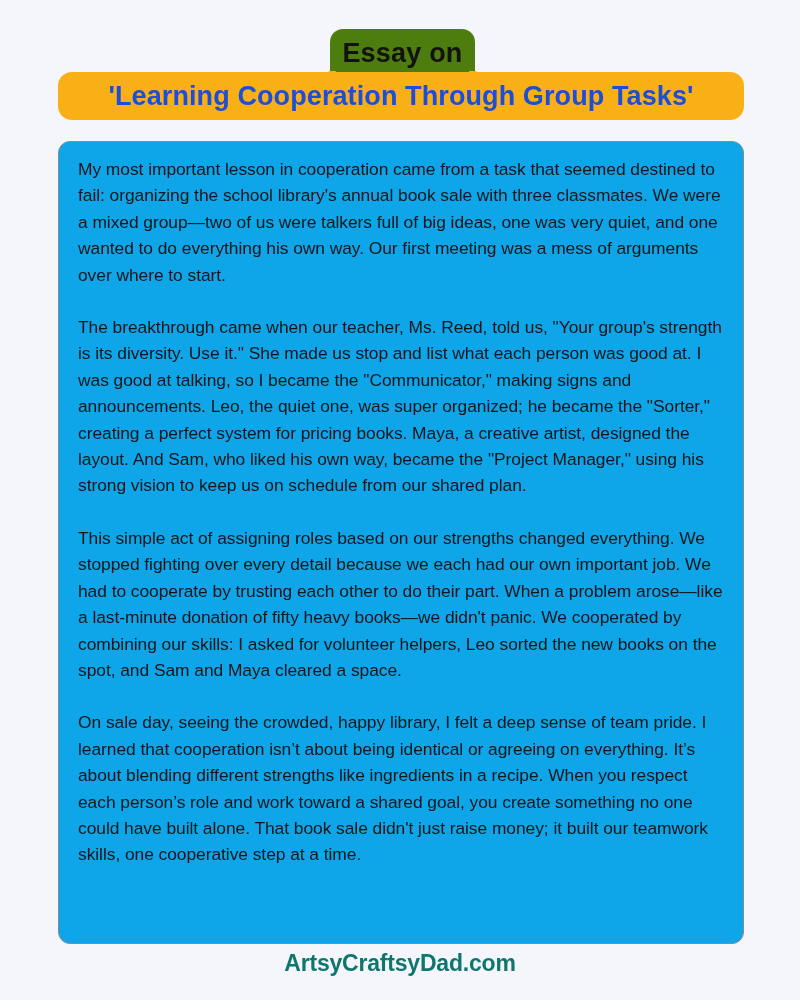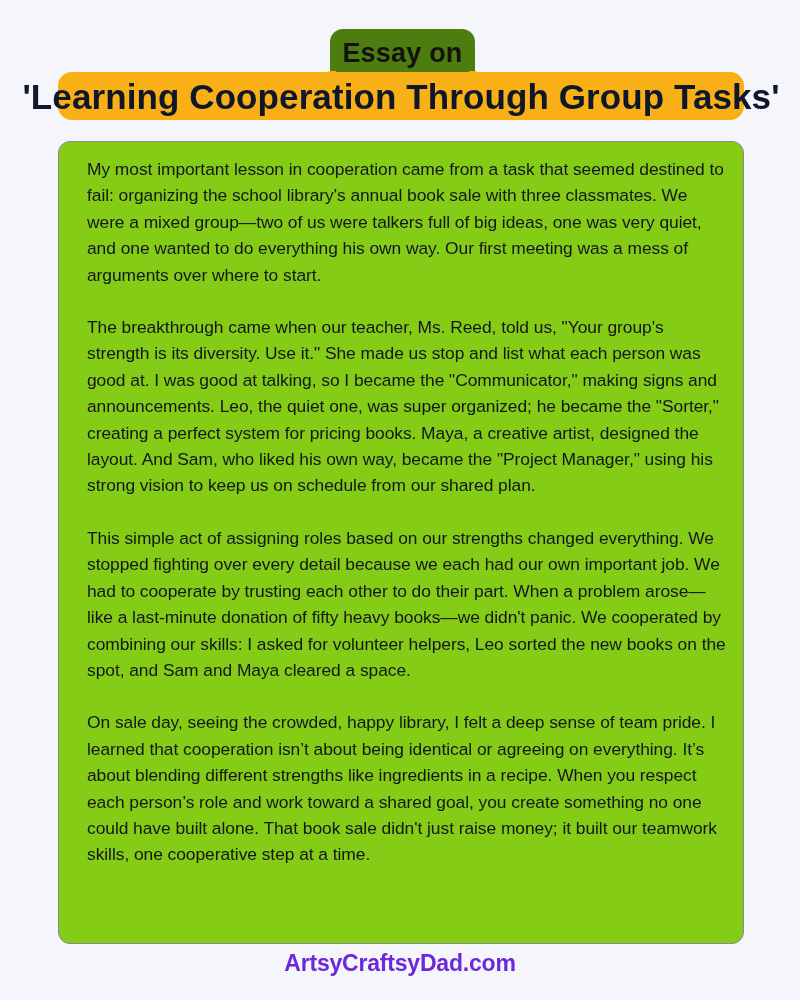--- a/index.html
+++ b/index.html
@@ -84,40 +84,40 @@
     height: 48px;
     background: #f9b016;
     border-radius: 14px;
     display: flex;
     align-items: center;
     justify-content: center;
     box-sizing: border-box;
   }
 
   .header-bar-text {
-    font-size: 35px;
+    font-size: 27px;
     font-weight: bold;
-    color: #0f172a;
+    color: #1d4ed8;
     letter-spacing: 0.1px;
     line-height: 1;
     white-space: nowrap;
   }
 
   
   .essay-card {
     position: absolute;
     left: 58px;
     top: 141px;
     width: 686px;
     height: 803px;
     box-sizing: border-box;
-    background: #84cc16;
+    background: #0ea5e9;
     border: 1.4px solid #8a8a8e;
     border-radius: 12px;
-    padding: 14px 16px 14px 28px;
+    padding: 14px 16px 14px 19px;
     overflow: hidden;
   }
 
   .essay-body {
     font-size: 17.4px;
     line-height: 26.4px;
     color: #14161a;
     letter-spacing: -0.05px;
   }
 
@@ -132,21 +132,21 @@
   .footer {
     position: absolute;
     left: 0;
     top: 952px;
     width: 800px;
     text-align: center;
   }
   .footer-brand {
     font-size: 23px;
     font-weight: bold;
-    color: #6d28d9;
+    color: #0f766e;
     letter-spacing: -0.2px;
     line-height: 1;
   }
 </style>
 </head>
 <body>
 
 <div class="page">
 
   <div class="header">

